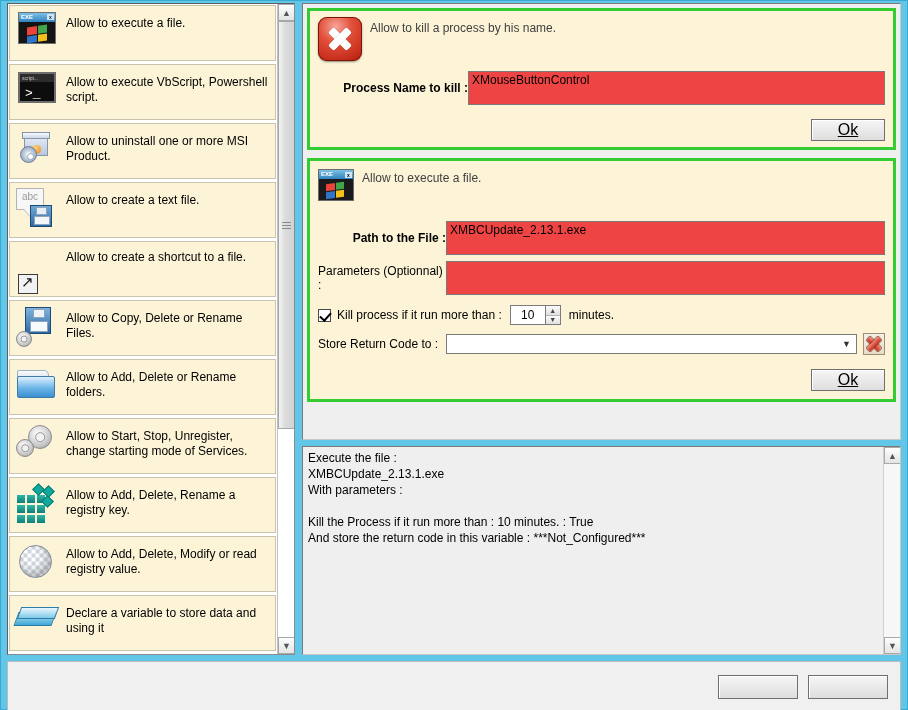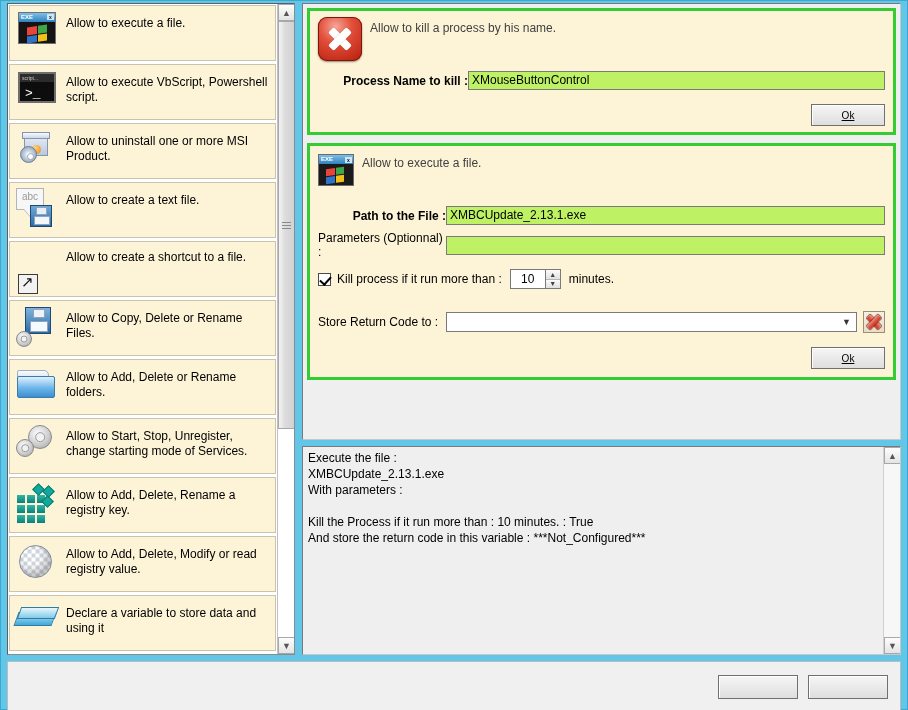--- a/index.html
+++ b/index.html
@@ -218,37 +218,37 @@
   .f1 { background: #e8443a; } .f2 { background: #3fa64a; }
   .f3 { background: #2f74c9; } .f4 { background: #f2c017; }
 
   
   .form-rows { padding: 4px 8px 10px 8px; }
   .frow { display: flex; align-items: center; margin-top: 6px; }
   .flabel { font-size: 12px; color: #000; }
   .flabel.bold { font-weight: bold; text-align: right; }
   .ftext {
     flex: 1 1 auto;
-    height: 19px;
-    background: #bef264;
+    height: 34px;
+    background: #ef4444;
     border: 1px solid #7a7a7a;
     font-family: "Liberation Sans", sans-serif;
     font-size: 12px;
     color: #000;
     padding: 0 3px;
     line-height: 17px;
     min-width: 0;
   }
   .btn {
     background: linear-gradient(#f6f6f6,#dedede);
     border: 1px solid #707070;
     box-shadow: inset 1px 1px 0 #ffffff;
     height: 22px;
     min-width: 74px;
-    font-size: 10px; color: #000;
+    font-size: 16px; color: #000;
     display: inline-flex; align-items: center; justify-content: center;
     font-family: "Liberation Sans", sans-serif;
   }
   .btn u { text-decoration: underline; }
   .row-right { display: flex; justify-content: flex-end; padding: 4px 8px 6px 8px; }
 
   .checkbox {
     width: 13px; height: 13px; background: #fff;
     border: 1px solid #4a4a4a; position: relative;
     flex: 0 0 13px; margin-right: 6px;
@@ -734,21 +734,21 @@
               <div class="spin-wrap">
                 <div class="spin-field">10</div>
                 <div class="spin-btns">
                   <div>▲</div>
                   <div>▼</div>
                 </div>
               </div>
               <div class="flabel">minutes.</div>
             </div>
 
-            <div class="frow" style="margin-top:22px;">
+            <div class="frow" style="margin-top:8px;">
               <div class="flabel" style="width:128px;">Store Return Code to :</div>
               <div class="combo">
                 <span>▼</span>
               </div>
               <div class="del-btn"></div>
             </div>
           </div>
 
           <div class="row-right" style="padding-bottom:8px;">
             <div class="btn">

